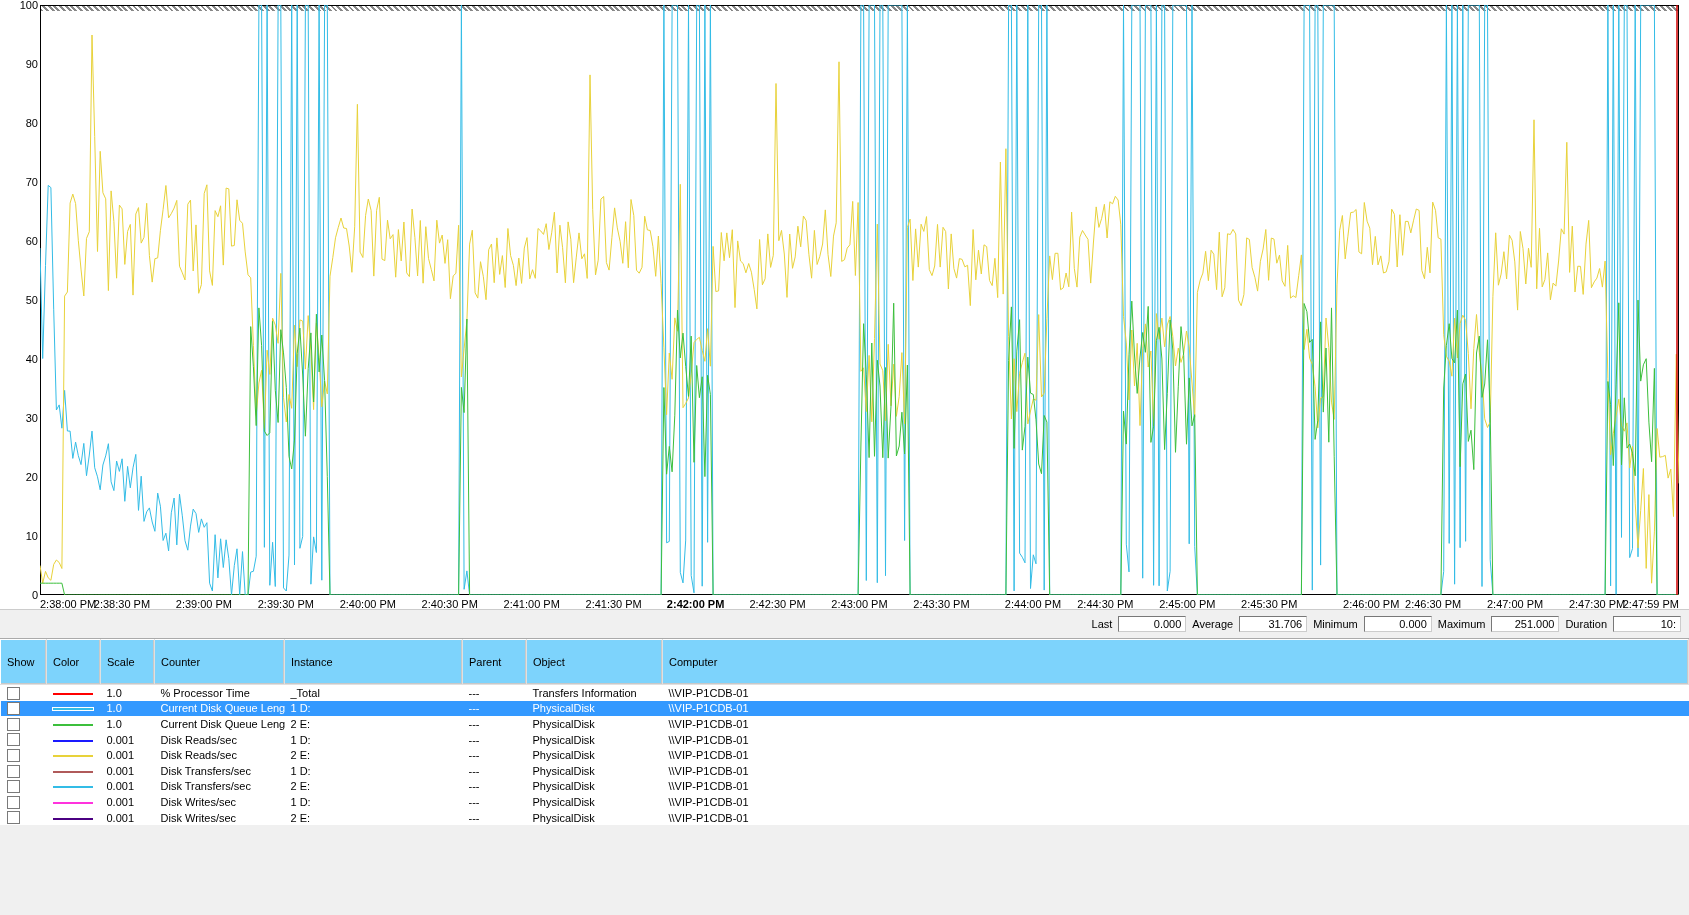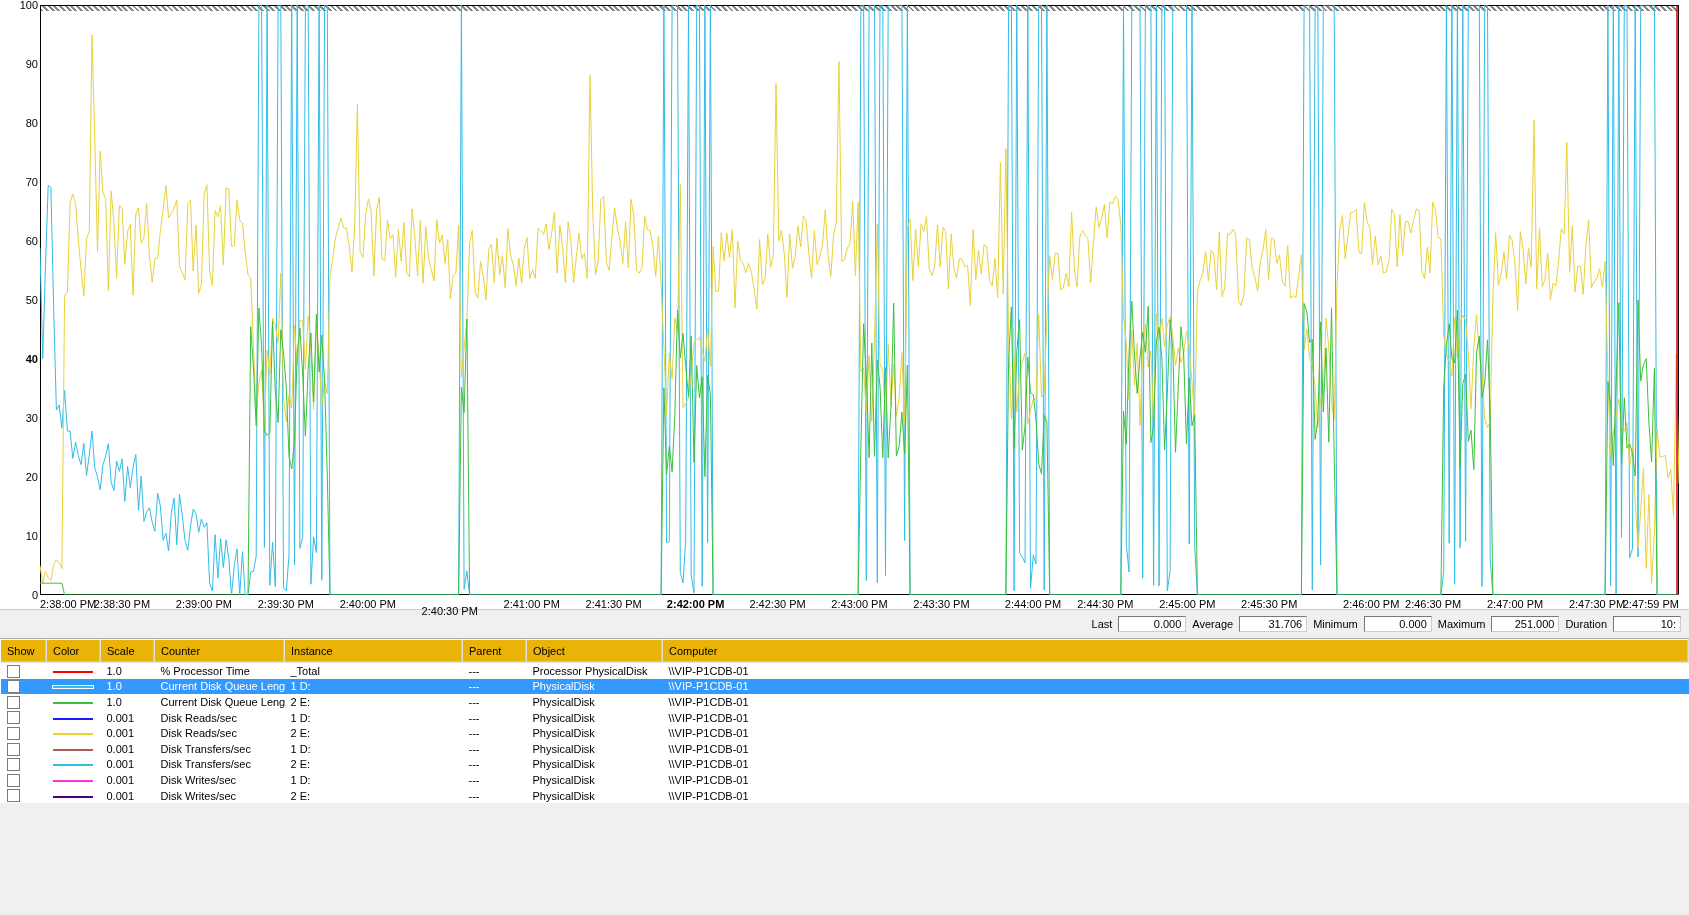--- a/index.html
+++ b/index.html
@@ -84,25 +84,25 @@
     background: #fff;
   }
   .legend table {
     width: 100%;
     border-collapse: collapse;
     table-layout: fixed;
   }
   .legend th {
     text-align: left;
     font-weight: normal;
-    background: #eab308;
+    background: #7dd3fc;
     border: 1px solid #e0e0e0;
     border-top: 1px solid #fff;
     border-left: 1px solid #fff;
-    padding: 5px 6px;
+    padding: 16px 6px;
     font-size: 11px;
     box-shadow: inset -1px -1px 0 #c8c8c8;
   }
   .legend td {
     padding: 1px 6px;
     font-size: 11px;
     border: none;
     white-space: nowrap;
     overflow: hidden;
   }
@@ -134,33 +134,33 @@
   <svg class="plot" viewBox="0 0 1639 590" preserveAspectRatio="none">
       <path d="M0.0 243.0 L2.7 353.5 L5.5 260.6 L8.2 180.4 L10.9 182.6 L13.7 304.2 L16.4 405.0 L19.2 399.9 L21.9 423.2 L24.6 385.4 L27.4 426.0 L30.1 426.1 L32.8 453.4 L35.6 437.1 L38.3 450.6 L41.0 459.6 L43.8 438.4 L46.5 470.7 L49.3 450.0 L52.0 426.1 L54.7 462.7 L57.5 471.8 L60.2 484.8 L62.9 460.0 L65.7 450.9 L68.4 438.7 L71.1 476.8 L73.9 485.6 L76.6 456.0 L79.4 466.4 L82.1 453.8 L84.8 496.3 L87.6 461.4 L90.3 482.8 L93.0 462.8 L95.8 449.4 L98.5 505.4 L101.2 471.2 L104.0 516.4 L106.7 506.8 L109.4 502.9 L112.2 517.0 L114.9 526.3 L117.7 488.1 L120.4 501.2 L123.1 535.5 L125.9 528.2 L128.6 545.9 L131.3 507.8 L134.1 493.0 L136.8 539.9 L139.5 489.2 L142.3 510.8 L145.0 535.7 L147.8 545.2 L150.5 521.1 L153.2 504.1 L156.0 508.6 L158.7 527.4 L161.4 513.9 L164.2 522.3 L166.9 517.7 L169.6 578.2 L172.4 586.0 L175.1 529.7 L177.9 572.9 L180.6 533.8 L183.3 562.5 L186.1 534.8 L188.8 553.7 L191.5 590.0 L194.3 560.6 L197.0 543.8 L199.7 590.0 L202.5 546.6 L205.2 590.0 L208.0 590.0 L210.7 567.1 L213.4 566.3 L216.2 551.2 L218.9 0.0 L221.6 0.0 L224.4 542.3 L227.1 0.0 L229.8 580.3 L232.6 537.3 L235.3 581.5 L238.1 0.0 L240.8 0.0 L243.5 582.9 L246.3 586.0 L249.0 550.1 L251.7 0.0 L254.5 560.0 L257.2 0.0 L259.9 543.3 L262.7 531.5 L265.4 0.0 L268.2 0.0 L270.9 579.2 L273.6 531.9 L276.4 547.5 L279.1 0.0 L281.8 575.2 L284.6 0.0 L287.3 0.0 L290.0 590.0 L292.8 590.0 L295.5 590.0 L298.2 590.0 L301.0 590.0 L303.7 590.0 L306.5 590.0 L309.2 590.0 L311.9 590.0 L314.7 590.0 L317.4 590.0 L320.1 590.0 L322.9 590.0 L325.6 590.0 L328.3 590.0 L331.1 590.0 L333.8 590.0 L336.6 590.0 L339.3 590.0 L342.0 590.0 L344.8 590.0 L347.5 590.0 L350.2 590.0 L353.0 590.0 L355.7 590.0 L358.4 590.0 L361.2 590.0 L363.9 590.0 L366.7 590.0 L369.4 590.0 L372.1 590.0 L374.9 590.0 L377.6 590.0 L380.3 590.0 L383.1 590.0 L385.8 590.0 L388.5 590.0 L391.3 590.0 L394.0 590.0 L396.8 590.0 L399.5 590.0 L402.2 590.0 L405.0 590.0 L407.7 590.0 L410.4 590.0 L413.2 590.0 L415.9 590.0 L418.6 590.0 L421.4 0.0 L424.1 584.3 L426.9 565.9 L429.6 590.0 L432.3 590.0 L435.1 590.0 L437.8 590.0 L440.5 590.0 L443.3 590.0 L446.0 590.0 L448.7 590.0 L451.5 590.0 L454.2 590.0 L456.9 590.0 L459.7 590.0 L462.4 590.0 L465.2 590.0 L467.9 590.0 L470.6 590.0 L473.4 590.0 L476.1 590.0 L478.8 590.0 L481.6 590.0 L484.3 590.0 L487.0 590.0 L489.8 590.0 L492.5 590.0 L495.3 590.0 L498.0 590.0 L500.7 590.0 L503.5 590.0 L506.2 590.0 L508.9 590.0 L511.7 590.0 L514.4 590.0 L517.1 590.0 L519.9 590.0 L522.6 590.0 L525.4 590.0 L528.1 590.0 L530.8 590.0 L533.6 590.0 L536.3 590.0 L539.0 590.0 L541.8 590.0 L544.5 590.0 L547.2 590.0 L550.0 590.0 L552.7 590.0 L555.5 590.0 L558.2 590.0 L560.9 590.0 L563.7 590.0 L566.4 590.0 L569.1 590.0 L571.9 590.0 L574.6 590.0 L577.3 590.0 L580.1 590.0 L582.8 590.0 L585.6 590.0 L588.3 590.0 L591.0 590.0 L593.8 590.0 L596.5 590.0 L599.2 590.0 L602.0 590.0 L604.7 590.0 L607.4 590.0 L610.2 590.0 L612.9 590.0 L615.7 590.0 L618.4 590.0 L621.1 590.0 L623.9 0.0 L626.6 537.8 L629.3 536.4 L632.1 0.0 L634.8 0.0 L637.5 0.0 L640.3 567.4 L643.0 577.9 L645.7 535.1 L648.5 0.0 L651.2 570.5 L654.0 587.8 L656.7 0.0 L659.4 0.0 L662.2 581.2 L664.9 0.0 L667.6 537.3 L670.4 0.0 L673.1 590.0 L675.8 590.0 L678.6 590.0 L681.3 590.0 L684.1 590.0 L686.8 590.0 L689.5 590.0 L692.3 590.0 L695.0 590.0 L697.7 590.0 L700.5 590.0 L703.2 590.0 L705.9 590.0 L708.7 590.0 L711.4 590.0 L714.2 590.0 L716.9 590.0 L719.6 590.0 L722.4 590.0 L725.1 590.0 L727.8 590.0 L730.6 590.0 L733.3 590.0 L736.0 590.0 L738.8 590.0 L741.5 590.0 L744.3 590.0 L747.0 590.0 L749.7 590.0 L752.5 590.0 L755.2 590.0 L757.9 590.0 L760.7 590.0 L763.4 590.0 L766.1 590.0 L768.9 590.0 L771.6 590.0 L774.4 590.0 L777.1 590.0 L779.8 590.0 L782.6 590.0 L785.3 590.0 L788.0 590.0 L790.8 590.0 L793.5 590.0 L796.2 590.0 L799.0 590.0 L801.7 590.0 L804.5 590.0 L807.2 590.0 L809.9 590.0 L812.7 590.0 L815.4 590.0 L818.1 590.0 L820.9 0.0 L823.6 0.0 L826.3 575.5 L829.1 0.0 L831.8 0.0 L834.5 0.0 L837.3 577.7 L840.0 0.0 L842.8 0.0 L845.5 570.7 L848.2 0.0 L851.0 0.0 L853.7 0.0 L856.4 0.0 L859.2 0.0 L861.9 0.0 L864.6 535.5 L867.4 0.0 L870.1 590.0 L872.9 590.0 L875.6 590.0 L878.3 590.0 L881.1 590.0 L883.8 590.0 L886.5 590.0 L889.3 590.0 L892.0 590.0 L894.7 590.0 L897.5 590.0 L900.2 590.0 L903.0 590.0 L905.7 590.0 L908.4 590.0 L911.2 590.0 L913.9 590.0 L916.6 590.0 L919.4 590.0 L922.1 590.0 L924.8 590.0 L927.6 590.0 L930.3 590.0 L933.1 590.0 L935.8 590.0 L938.5 590.0 L941.3 590.0 L944.0 590.0 L946.7 590.0 L949.5 590.0 L952.2 590.0 L954.9 590.0 L957.7 590.0 L960.4 590.0 L963.2 590.0 L965.9 590.0 L968.6 0.0 L971.4 0.0 L974.1 585.9 L976.8 0.0 L979.6 548.1 L982.3 552.2 L985.0 557.8 L987.8 0.0 L990.5 583.5 L993.3 549.8 L996.0 558.8 L998.7 0.0 L1001.5 0.0 L1004.2 585.1 L1006.9 0.0 L1009.7 590.0 L1012.4 590.0 L1015.1 590.0 L1017.9 590.0 L1020.6 590.0 L1023.3 590.0 L1026.1 590.0 L1028.8 590.0 L1031.6 590.0 L1034.3 590.0 L1037.0 590.0 L1039.8 590.0 L1042.5 590.0 L1045.2 590.0 L1048.0 590.0 L1050.7 590.0 L1053.4 590.0 L1056.2 590.0 L1058.9 590.0 L1061.7 590.0 L1064.4 590.0 L1067.1 590.0 L1069.9 590.0 L1072.6 590.0 L1075.3 590.0 L1078.1 590.0 L1080.8 590.0 L1083.5 0.0 L1086.3 539.2 L1089.0 566.9 L1091.8 0.0 L1094.5 0.0 L1097.2 0.0 L1100.0 0.0 L1102.7 573.2 L1105.4 0.0 L1108.2 0.0 L1110.9 0.0 L1113.6 580.3 L1116.4 0.0 L1119.1 580.8 L1121.9 0.0 L1124.6 0.0 L1127.3 586.0 L1130.1 566.3 L1132.8 0.0 L1135.5 0.0 L1138.3 0.0 L1141.0 0.0 L1143.7 0.0 L1146.5 0.0 L1149.2 538.8 L1152.0 0.0 L1154.7 541.4 L1157.4 590.0 L1160.2 590.0 L1162.9 590.0 L1165.6 590.0 L1168.4 590.0 L1171.1 590.0 L1173.8 590.0 L1176.6 590.0 L1179.3 590.0 L1182.1 590.0 L1184.8 590.0 L1187.5 590.0 L1190.3 590.0 L1193.0 590.0 L1195.7 590.0 L1198.5 590.0 L1201.2 590.0 L1203.9 590.0 L1206.7 590.0 L1209.4 590.0 L1212.1 590.0 L1214.9 590.0 L1217.6 590.0 L1220.4 590.0 L1223.1 590.0 L1225.8 590.0 L1228.6 590.0 L1231.3 590.0 L1234.0 590.0 L1236.8 590.0 L1239.5 590.0 L1242.2 590.0 L1245.0 590.0 L1247.7 590.0 L1250.5 590.0 L1253.2 590.0 L1255.9 590.0 L1258.7 590.0 L1261.4 590.0 L1264.1 0.0 L1266.9 0.0 L1269.6 0.0 L1272.3 585.1 L1275.1 0.0 L1277.8 0.0 L1280.6 560.1 L1283.3 0.0 L1286.0 0.0 L1288.8 0.0 L1291.5 0.0 L1294.2 0.0 L1297.0 590.0 L1299.7 590.0 L1302.4 590.0 L1305.2 590.0 L1307.9 590.0 L1310.7 590.0 L1313.4 590.0 L1316.1 590.0 L1318.9 590.0 L1321.6 590.0 L1324.3 590.0 L1327.1 590.0 L1329.8 590.0 L1332.5 590.0 L1335.3 590.0 L1338.0 590.0 L1340.8 590.0 L1343.5 590.0 L1346.2 590.0 L1349.0 590.0 L1351.7 590.0 L1354.4 590.0 L1357.2 590.0 L1359.9 590.0 L1362.6 590.0 L1365.4 590.0 L1368.1 590.0 L1370.8 590.0 L1373.6 590.0 L1376.3 590.0 L1379.1 590.0 L1381.8 590.0 L1384.5 590.0 L1387.3 590.0 L1390.0 590.0 L1392.7 590.0 L1395.5 590.0 L1398.2 590.0 L1400.9 590.0 L1403.7 566.5 L1406.4 0.0 L1409.2 538.4 L1411.9 0.0 L1414.6 579.2 L1417.4 0.0 L1420.1 542.7 L1422.8 0.0 L1425.6 536.3 L1428.3 0.0 L1431.0 0.0 L1433.8 0.0 L1436.5 0.0 L1439.3 0.0 L1442.0 581.5 L1444.7 0.0 L1447.5 0.0 L1450.2 554.7 L1452.9 590.0 L1455.7 590.0 L1458.4 590.0 L1461.1 590.0 L1463.9 590.0 L1466.6 590.0 L1469.4 590.0 L1472.1 590.0 L1474.8 590.0 L1477.6 590.0 L1480.3 590.0 L1483.0 590.0 L1485.8 590.0 L1488.5 590.0 L1491.2 590.0 L1494.0 590.0 L1496.7 590.0 L1499.5 590.0 L1502.2 590.0 L1504.9 590.0 L1507.7 590.0 L1510.4 590.0 L1513.1 590.0 L1515.9 590.0 L1518.6 590.0 L1521.3 590.0 L1524.1 590.0 L1526.8 590.0 L1529.6 590.0 L1532.3 590.0 L1535.0 590.0 L1537.8 590.0 L1540.5 590.0 L1543.2 590.0 L1546.0 590.0 L1548.7 590.0 L1551.4 590.0 L1554.2 590.0 L1556.9 590.0 L1559.6 590.0 L1562.4 590.0 L1565.1 590.0 L1567.9 0.0 L1570.6 580.9 L1573.3 0.0 L1576.1 589.3 L1578.8 0.0 L1581.5 532.4 L1584.3 0.0 L1587.0 0.0 L1589.7 552.6 L1592.5 543.6 L1595.2 0.0 L1598.0 551.8 L1600.7 0.0 L1603.4 0.0 L1606.2 0.0 L1608.9 0.0 L1611.6 0.0 L1614.4 0.0 L1617.1 590.0 L1619.8 590.0 L1622.6 590.0 L1625.3 590.0 L1628.1 590.0 L1630.8 590.0 L1633.5 590.0 L1636.3 590.0 L1639.0 590.0" fill="none" stroke="#33bce6" stroke-width="1"></path>
       <path d="M0.0 560.5 L2.7 578.2 L5.5 566.4 L8.2 572.8 L10.9 575.3 L13.7 559.4 L16.4 555.0 L19.2 557.5 L21.9 563.5 L24.6 291.1 L27.4 287.0 L30.1 198.1 L32.8 189.1 L35.6 198.6 L38.3 235.3 L41.0 264.1 L43.8 291.0 L46.5 233.4 L49.3 226.7 L52.0 30.0 L54.7 131.5 L57.5 246.5 L60.2 146.3 L62.9 187.7 L65.7 193.8 L68.4 285.6 L71.1 185.9 L73.9 216.6 L76.6 273.2 L79.4 200.1 L82.1 203.9 L84.8 259.4 L87.6 226.4 L90.3 219.4 L93.0 290.1 L95.8 209.0 L98.5 202.6 L101.2 238.1 L104.0 232.3 L106.7 198.3 L109.4 250.5 L112.2 277.1 L114.9 253.7 L117.7 252.9 L120.4 225.7 L123.1 204.5 L125.9 180.5 L128.6 212.9 L131.3 208.6 L134.1 203.1 L136.8 195.4 L139.5 261.2 L142.3 267.8 L145.0 274.9 L147.8 199.2 L150.5 195.1 L153.2 266.0 L156.0 219.9 L158.7 288.3 L161.4 279.6 L164.2 188.5 L166.9 179.8 L169.6 265.9 L172.4 280.4 L175.1 205.6 L177.9 211.7 L180.6 200.8 L183.3 260.1 L186.1 183.1 L188.8 183.9 L191.5 241.1 L194.3 240.5 L197.0 194.8 L199.7 215.3 L202.5 218.3 L205.2 246.9 L208.0 269.8 L210.7 272.8 L213.4 340.4 L216.2 410.5 L218.9 378.0 L221.6 365.3 L224.4 423.4 L227.1 345.2 L229.8 369.4 L232.6 313.2 L235.3 320.1 L238.1 338.3 L240.8 268.4 L243.5 392.4 L246.3 417.0 L249.0 389.5 L251.7 403.3 L254.5 320.3 L257.2 361.6 L259.9 314.9 L262.7 316.1 L265.4 364.1 L268.2 310.6 L270.9 345.5 L273.6 404.6 L276.4 318.2 L279.1 352.4 L281.8 401.8 L284.6 376.0 L287.3 388.9 L290.0 271.2 L292.8 252.6 L295.5 232.8 L298.2 222.7 L301.0 213.0 L303.7 223.0 L306.5 223.5 L309.2 241.0 L311.9 267.3 L314.7 221.8 L317.4 99.3 L320.1 247.1 L322.9 252.5 L325.6 210.4 L328.3 194.0 L331.1 205.4 L333.8 271.1 L336.6 205.4 L339.3 192.3 L342.0 254.1 L344.8 255.6 L347.5 215.1 L350.2 233.8 L353.0 229.6 L355.7 272.2 L358.4 224.6 L361.2 255.9 L363.9 217.0 L366.7 267.9 L369.4 271.6 L372.1 204.0 L374.9 232.7 L377.6 270.9 L380.3 215.5 L383.1 278.2 L385.8 221.7 L388.5 253.4 L391.3 264.5 L394.0 275.9 L396.8 215.2 L399.5 238.1 L402.2 230.0 L405.0 258.4 L407.7 234.7 L410.4 293.7 L413.2 270.9 L415.9 268.3 L418.6 220.3 L421.4 371.9 L424.1 343.8 L426.9 315.7 L429.6 239.1 L432.3 225.2 L435.1 287.8 L437.8 293.1 L440.5 256.7 L443.3 271.3 L446.0 294.7 L448.7 244.7 L451.5 239.0 L454.2 277.7 L456.9 232.9 L459.7 269.4 L462.4 250.6 L465.2 282.5 L467.9 223.5 L470.6 250.6 L473.4 260.4 L476.1 280.6 L478.8 253.1 L481.6 278.4 L484.3 243.1 L487.0 232.6 L489.8 273.8 L492.5 264.7 L495.3 273.3 L498.0 223.5 L500.7 225.9 L503.5 229.4 L506.2 218.7 L508.9 244.5 L511.7 227.8 L514.4 207.2 L517.1 268.0 L519.9 220.2 L522.6 242.7 L525.4 277.8 L528.1 216.9 L530.8 234.3 L533.6 277.7 L536.3 252.1 L539.0 227.9 L541.8 253.8 L544.5 248.8 L547.2 273.4 L550.0 69.9 L552.7 204.6 L555.5 270.0 L558.2 255.2 L560.9 194.1 L563.7 191.5 L566.4 257.6 L569.1 265.1 L571.9 232.5 L574.6 202.9 L577.3 222.9 L580.1 236.3 L582.8 258.3 L585.6 216.7 L588.3 262.8 L591.0 194.5 L593.8 210.6 L596.5 265.2 L599.2 268.2 L602.0 262.3 L604.7 211.2 L607.4 224.9 L610.2 225.5 L612.9 241.4 L615.7 271.3 L618.4 231.0 L621.1 278.5 L623.9 342.8 L626.6 409.7 L629.3 348.0 L632.1 374.3 L634.8 312.9 L637.5 326.2 L640.3 179.3 L643.0 402.7 L645.7 398.4 L648.5 393.0 L651.2 368.8 L654.0 337.6 L656.7 334.4 L659.4 332.3 L662.2 345.4 L664.9 356.3 L667.6 323.7 L670.4 361.2 L673.1 241.4 L675.8 286.5 L678.6 285.9 L681.3 227.5 L684.1 255.8 L686.8 227.9 L689.5 252.7 L692.3 224.7 L695.0 302.6 L697.7 235.9 L700.5 256.0 L703.2 258.6 L705.9 267.8 L708.7 258.5 L711.4 267.2 L714.2 284.5 L716.9 303.9 L719.6 234.5 L722.4 279.8 L725.1 273.8 L727.8 228.9 L730.6 262.4 L733.3 250.3 L736.0 78.5 L738.8 235.7 L741.5 225.4 L744.3 249.0 L747.0 292.4 L749.7 229.0 L752.5 263.3 L755.2 251.9 L757.9 221.2 L760.7 241.8 L763.4 211.0 L766.1 215.5 L768.9 249.3 L771.6 273.2 L774.4 225.4 L777.1 259.5 L779.8 251.4 L782.6 239.0 L785.3 204.9 L788.0 249.4 L790.8 271.5 L793.5 231.1 L796.2 217.8 L799.0 56.8 L801.7 256.4 L804.5 254.7 L807.2 243.1 L809.9 239.8 L812.7 196.4 L815.4 270.5 L818.1 197.5 L820.9 366.3 L823.6 362.8 L826.3 406.6 L829.1 350.4 L831.8 416.8 L834.5 333.7 L837.3 219.1 L840.0 359.0 L842.8 365.7 L845.5 415.8 L848.2 339.3 L851.0 400.8 L853.7 359.2 L856.4 411.3 L859.2 391.4 L861.9 347.6 L864.6 418.8 L867.4 222.4 L870.1 214.1 L872.9 275.5 L875.6 223.9 L878.3 262.1 L881.1 219.2 L883.8 226.4 L886.5 211.6 L889.3 264.6 L892.0 270.6 L894.7 261.0 L897.5 219.4 L900.2 262.1 L903.0 222.3 L905.7 226.6 L908.4 284.0 L911.2 228.9 L913.9 263.6 L916.6 273.1 L919.4 253.6 L922.1 254.4 L924.8 261.8 L927.6 260.3 L930.3 300.6 L933.1 224.5 L935.8 274.8 L938.5 245.1 L941.3 269.0 L944.0 239.8 L946.7 241.7 L949.5 275.4 L952.2 280.6 L954.9 253.3 L957.7 292.6 L960.4 157.0 L963.2 289.1 L965.9 143.7 L968.6 331.7 L971.4 414.0 L974.1 353.7 L976.8 406.6 L979.6 368.4 L982.3 357.6 L985.0 348.2 L987.8 418.9 L990.5 406.0 L993.3 394.0 L996.0 395.2 L998.7 309.6 L1001.5 392.0 L1004.2 387.9 L1006.9 313.3 L1009.7 250.9 L1012.4 274.6 L1015.1 248.3 L1017.9 248.3 L1020.6 284.7 L1023.3 282.8 L1026.1 268.0 L1028.8 281.8 L1031.6 207.1 L1034.3 263.4 L1037.0 282.1 L1039.8 232.1 L1042.5 225.5 L1045.2 230.0 L1048.0 234.4 L1050.7 278.1 L1053.4 238.0 L1056.2 201.9 L1058.9 222.4 L1061.7 213.3 L1064.4 199.3 L1067.1 233.0 L1069.9 196.8 L1072.6 198.8 L1075.3 191.3 L1078.1 195.0 L1080.8 219.7 L1083.5 311.4 L1086.3 337.9 L1089.0 394.9 L1091.8 325.0 L1094.5 380.9 L1097.2 338.3 L1100.0 420.6 L1102.7 343.7 L1105.4 318.9 L1108.2 362.0 L1110.9 346.0 L1113.6 421.0 L1116.4 308.6 L1119.1 334.2 L1121.9 313.1 L1124.6 341.8 L1127.3 319.9 L1130.1 311.5 L1132.8 331.4 L1135.5 361.0 L1138.3 343.1 L1141.0 357.4 L1143.7 348.5 L1146.5 326.0 L1149.2 341.8 L1152.0 378.0 L1154.7 412.3 L1157.4 287.4 L1160.2 275.1 L1162.9 268.1 L1165.6 246.3 L1168.4 275.7 L1171.1 245.2 L1173.8 249.2 L1176.6 284.6 L1179.3 227.2 L1182.1 291.8 L1184.8 282.8 L1187.5 228.8 L1190.3 229.5 L1193.0 224.4 L1195.7 228.9 L1198.5 295.1 L1201.2 300.7 L1203.9 289.5 L1206.7 232.9 L1209.4 234.5 L1212.1 262.5 L1214.9 272.3 L1217.6 286.1 L1220.4 256.3 L1223.1 244.0 L1225.8 224.5 L1228.6 275.3 L1231.3 233.1 L1234.0 234.1 L1236.8 258.2 L1239.5 250.1 L1242.2 275.9 L1245.0 281.3 L1247.7 240.4 L1250.5 293.1 L1253.2 290.8 L1255.9 292.5 L1258.7 270.7 L1261.4 249.9 L1264.1 344.6 L1266.9 324.3 L1269.6 353.2 L1272.3 359.5 L1275.1 381.8 L1277.8 422.9 L1280.6 393.1 L1283.3 391.6 L1286.0 313.0 L1288.8 342.6 L1291.5 397.1 L1294.2 414.4 L1297.0 279.9 L1299.7 225.3 L1302.4 210.5 L1305.2 253.9 L1307.9 231.2 L1310.7 207.6 L1313.4 207.1 L1316.1 204.5 L1318.9 246.9 L1321.6 248.8 L1324.3 197.5 L1327.1 216.2 L1329.8 223.2 L1332.5 259.7 L1335.3 231.4 L1338.0 259.9 L1340.8 250.9 L1343.5 268.0 L1346.2 266.9 L1349.0 256.3 L1351.7 204.2 L1354.4 209.3 L1357.2 262.0 L1359.9 209.7 L1362.6 250.3 L1365.4 216.4 L1368.1 216.4 L1370.8 227.9 L1373.6 215.2 L1376.3 204.0 L1379.1 205.4 L1381.8 265.4 L1384.5 273.7 L1387.3 242.3 L1390.0 267.9 L1392.7 197.1 L1395.5 205.3 L1398.2 232.8 L1400.9 234.1 L1403.7 329.7 L1406.4 351.3 L1409.2 356.2 L1411.9 371.2 L1414.6 313.2 L1417.4 353.0 L1420.1 318.4 L1422.8 310.2 L1425.6 315.3 L1428.3 348.4 L1431.0 403.8 L1433.8 343.3 L1436.5 309.5 L1439.3 347.7 L1442.0 369.8 L1444.7 413.8 L1447.5 422.5 L1450.2 416.9 L1452.9 291.6 L1455.7 227.8 L1458.4 280.2 L1461.1 269.1 L1463.9 246.7 L1466.6 274.0 L1469.4 230.1 L1472.1 235.3 L1474.8 256.9 L1477.6 305.1 L1480.3 226.5 L1483.0 243.6 L1485.8 279.0 L1488.5 243.2 L1491.2 262.3 L1494.0 114.8 L1496.7 283.8 L1499.5 223.3 L1502.2 281.9 L1504.9 274.6 L1507.7 247.9 L1510.4 294.8 L1513.1 278.1 L1515.9 281.1 L1518.6 256.0 L1521.3 223.8 L1524.1 229.1 L1526.8 137.3 L1529.6 267.4 L1532.3 221.1 L1535.0 287.0 L1537.8 261.2 L1540.5 261.4 L1543.2 289.4 L1546.0 239.1 L1548.7 215.4 L1551.4 282.7 L1554.2 276.9 L1556.9 273.1 L1559.6 263.5 L1562.4 282.1 L1565.1 256.1 L1567.9 373.3 L1570.6 449.8 L1573.3 428.6 L1576.1 411.0 L1578.8 394.2 L1581.5 420.7 L1584.3 426.2 L1587.0 417.9 L1589.7 462.9 L1592.5 441.5 L1595.2 498.2 L1598.0 543.0 L1600.7 505.3 L1603.4 463.5 L1606.2 563.4 L1608.9 489.6 L1611.6 578.2 L1614.4 526.9 L1617.1 423.5 L1619.8 452.2 L1622.6 451.6 L1625.3 450.4 L1628.1 473.1 L1630.8 464.1 L1633.5 511.5 L1636.3 349.2 L1639.0 478.4" fill="none" stroke="#e8d23a" stroke-width="1"></path>
       <path d="M0.0 578.2 L2.7 578.2 L5.5 578.2 L8.2 578.2 L10.9 578.2 L13.7 578.2 L16.4 578.2 L19.2 578.2 L21.9 578.2 L24.6 590.0 L27.4 590.0 L30.1 590.0 L32.8 590.0 L35.6 590.0 L38.3 590.0 L41.0 590.0 L43.8 590.0 L46.5 590.0 L49.3 590.0 L52.0 590.0 L54.7 590.0 L57.5 590.0 L60.2 590.0 L62.9 590.0 L65.7 590.0 L68.4 590.0 L71.1 590.0 L73.9 590.0 L76.6 590.0 L79.4 590.0 L82.1 590.0 L84.8 590.0 L87.6 590.0 L90.3 590.0 L93.0 590.0 L95.8 590.0 L98.5 590.0 L101.2 590.0 L104.0 590.0 L106.7 590.0 L109.4 590.0 L112.2 590.0 L114.9 590.0 L117.7 590.0 L120.4 590.0 L123.1 590.0 L125.9 590.0 L128.6 590.0 L131.3 590.0 L134.1 590.0 L136.8 590.0 L139.5 590.0 L142.3 590.0 L145.0 590.0 L147.8 590.0 L150.5 590.0 L153.2 590.0 L156.0 590.0 L158.7 590.0 L161.4 590.0 L164.2 590.0 L166.9 590.0 L169.6 590.0 L172.4 590.0 L175.1 590.0 L177.9 590.0 L180.6 590.0 L183.3 590.0 L186.1 590.0 L188.8 590.0 L191.5 590.0 L194.3 590.0 L197.0 590.0 L199.7 590.0 L202.5 590.0 L205.2 590.0 L208.0 590.0 L210.7 321.6 L213.4 361.8 L216.2 420.6 L218.9 302.9 L221.6 340.6 L224.4 426.2 L227.1 430.5 L229.8 427.8 L232.6 316.4 L235.3 385.4 L238.1 417.5 L240.8 324.7 L243.5 347.9 L246.3 382.4 L249.0 451.5 L251.7 464.0 L254.5 435.1 L257.2 348.5 L259.9 323.1 L262.7 370.0 L265.4 431.2 L268.2 363.7 L270.9 327.9 L273.6 397.0 L276.4 309.2 L279.1 366.9 L281.8 330.0 L284.6 375.7 L287.3 471.6 L290.0 590.0 L292.8 590.0 L295.5 590.0 L298.2 590.0 L301.0 590.0 L303.7 590.0 L306.5 590.0 L309.2 590.0 L311.9 590.0 L314.7 590.0 L317.4 590.0 L320.1 590.0 L322.9 590.0 L325.6 590.0 L328.3 590.0 L331.1 590.0 L333.8 590.0 L336.6 590.0 L339.3 590.0 L342.0 590.0 L344.8 590.0 L347.5 590.0 L350.2 590.0 L353.0 590.0 L355.7 590.0 L358.4 590.0 L361.2 590.0 L363.9 590.0 L366.7 590.0 L369.4 590.0 L372.1 590.0 L374.9 590.0 L377.6 590.0 L380.3 590.0 L383.1 590.0 L385.8 590.0 L388.5 590.0 L391.3 590.0 L394.0 590.0 L396.8 590.0 L399.5 590.0 L402.2 590.0 L405.0 590.0 L407.7 590.0 L410.4 590.0 L413.2 590.0 L415.9 590.0 L418.6 590.0 L421.4 382.4 L424.1 407.6 L426.9 314.0 L429.6 590.0 L432.3 590.0 L435.1 590.0 L437.8 590.0 L440.5 590.0 L443.3 590.0 L446.0 590.0 L448.7 590.0 L451.5 590.0 L454.2 590.0 L456.9 590.0 L459.7 590.0 L462.4 590.0 L465.2 590.0 L467.9 590.0 L470.6 590.0 L473.4 590.0 L476.1 590.0 L478.8 590.0 L481.6 590.0 L484.3 590.0 L487.0 590.0 L489.8 590.0 L492.5 590.0 L495.3 590.0 L498.0 590.0 L500.7 590.0 L503.5 590.0 L506.2 590.0 L508.9 590.0 L511.7 590.0 L514.4 590.0 L517.1 590.0 L519.9 590.0 L522.6 590.0 L525.4 590.0 L528.1 590.0 L530.8 590.0 L533.6 590.0 L536.3 590.0 L539.0 590.0 L541.8 590.0 L544.5 590.0 L547.2 590.0 L550.0 590.0 L552.7 590.0 L555.5 590.0 L558.2 590.0 L560.9 590.0 L563.7 590.0 L566.4 590.0 L569.1 590.0 L571.9 590.0 L574.6 590.0 L577.3 590.0 L580.1 590.0 L582.8 590.0 L585.6 590.0 L588.3 590.0 L591.0 590.0 L593.8 590.0 L596.5 590.0 L599.2 590.0 L602.0 590.0 L604.7 590.0 L607.4 590.0 L610.2 590.0 L612.9 590.0 L615.7 590.0 L618.4 590.0 L621.1 590.0 L623.9 382.5 L626.6 469.2 L629.3 441.4 L632.1 466.8 L634.8 410.2 L637.5 305.0 L640.3 352.9 L643.0 328.1 L645.7 361.4 L648.5 391.4 L651.2 331.1 L654.0 457.3 L656.7 360.5 L659.4 392.7 L662.2 371.8 L664.9 471.6 L667.6 370.3 L670.4 389.4 L673.1 590.0 L675.8 590.0 L678.6 590.0 L681.3 590.0 L684.1 590.0 L686.8 590.0 L689.5 590.0 L692.3 590.0 L695.0 590.0 L697.7 590.0 L700.5 590.0 L703.2 590.0 L705.9 590.0 L708.7 590.0 L711.4 590.0 L714.2 590.0 L716.9 590.0 L719.6 590.0 L722.4 590.0 L725.1 590.0 L727.8 590.0 L730.6 590.0 L733.3 590.0 L736.0 590.0 L738.8 590.0 L741.5 590.0 L744.3 590.0 L747.0 590.0 L749.7 590.0 L752.5 590.0 L755.2 590.0 L757.9 590.0 L760.7 590.0 L763.4 590.0 L766.1 590.0 L768.9 590.0 L771.6 590.0 L774.4 590.0 L777.1 590.0 L779.8 590.0 L782.6 590.0 L785.3 590.0 L788.0 590.0 L790.8 590.0 L793.5 590.0 L796.2 590.0 L799.0 590.0 L801.7 590.0 L804.5 590.0 L807.2 590.0 L809.9 590.0 L812.7 590.0 L815.4 590.0 L818.1 590.0 L820.9 441.0 L823.6 318.7 L826.3 369.9 L829.1 452.6 L831.8 338.0 L834.5 451.3 L837.3 355.2 L840.0 381.0 L842.8 452.7 L845.5 362.6 L848.2 453.1 L851.0 401.0 L853.7 298.2 L856.4 451.0 L859.2 441.0 L861.9 407.2 L864.6 449.0 L867.4 360.0 L870.1 590.0 L872.9 590.0 L875.6 590.0 L878.3 590.0 L881.1 590.0 L883.8 590.0 L886.5 590.0 L889.3 590.0 L892.0 590.0 L894.7 590.0 L897.5 590.0 L900.2 590.0 L903.0 590.0 L905.7 590.0 L908.4 590.0 L911.2 590.0 L913.9 590.0 L916.6 590.0 L919.4 590.0 L922.1 590.0 L924.8 590.0 L927.6 590.0 L930.3 590.0 L933.1 590.0 L935.8 590.0 L938.5 590.0 L941.3 590.0 L944.0 590.0 L946.7 590.0 L949.5 590.0 L952.2 590.0 L954.9 590.0 L957.7 590.0 L960.4 590.0 L963.2 590.0 L965.9 590.0 L968.6 355.4 L971.4 301.9 L974.1 443.4 L976.8 346.1 L979.6 314.7 L982.3 445.1 L985.0 421.4 L987.8 352.1 L990.5 388.1 L993.3 389.5 L996.0 414.8 L998.7 459.0 L1001.5 468.7 L1004.2 410.5 L1006.9 417.1 L1009.7 590.0 L1012.4 590.0 L1015.1 590.0 L1017.9 590.0 L1020.6 590.0 L1023.3 590.0 L1026.1 590.0 L1028.8 590.0 L1031.6 590.0 L1034.3 590.0 L1037.0 590.0 L1039.8 590.0 L1042.5 590.0 L1045.2 590.0 L1048.0 590.0 L1050.7 590.0 L1053.4 590.0 L1056.2 590.0 L1058.9 590.0 L1061.7 590.0 L1064.4 590.0 L1067.1 590.0 L1069.9 590.0 L1072.6 590.0 L1075.3 590.0 L1078.1 590.0 L1080.8 590.0 L1083.5 406.0 L1086.3 439.1 L1089.0 349.2 L1091.8 296.1 L1094.5 350.0 L1097.2 388.4 L1100.0 352.0 L1102.7 327.5 L1105.4 347.3 L1108.2 301.4 L1110.9 437.4 L1113.6 421.2 L1116.4 335.7 L1119.1 322.3 L1121.9 354.0 L1124.6 444.6 L1127.3 388.3 L1130.1 315.0 L1132.8 345.0 L1135.5 447.3 L1138.3 381.2 L1141.0 321.6 L1143.7 350.6 L1146.5 439.2 L1149.2 372.9 L1152.0 420.9 L1154.7 409.7 L1157.4 590.0 L1160.2 590.0 L1162.9 590.0 L1165.6 590.0 L1168.4 590.0 L1171.1 590.0 L1173.8 590.0 L1176.6 590.0 L1179.3 590.0 L1182.1 590.0 L1184.8 590.0 L1187.5 590.0 L1190.3 590.0 L1193.0 590.0 L1195.7 590.0 L1198.5 590.0 L1201.2 590.0 L1203.9 590.0 L1206.7 590.0 L1209.4 590.0 L1212.1 590.0 L1214.9 590.0 L1217.6 590.0 L1220.4 590.0 L1223.1 590.0 L1225.8 590.0 L1228.6 590.0 L1231.3 590.0 L1234.0 590.0 L1236.8 590.0 L1239.5 590.0 L1242.2 590.0 L1245.0 590.0 L1247.7 590.0 L1250.5 590.0 L1253.2 590.0 L1255.9 590.0 L1258.7 590.0 L1261.4 590.0 L1264.1 298.5 L1266.9 306.7 L1269.6 337.4 L1272.3 334.4 L1275.1 434.4 L1277.8 415.4 L1280.6 316.9 L1283.3 407.1 L1286.0 343.0 L1288.8 437.2 L1291.5 302.9 L1294.2 451.2 L1297.0 590.0 L1299.7 590.0 L1302.4 590.0 L1305.2 590.0 L1307.9 590.0 L1310.7 590.0 L1313.4 590.0 L1316.1 590.0 L1318.9 590.0 L1321.6 590.0 L1324.3 590.0 L1327.1 590.0 L1329.8 590.0 L1332.5 590.0 L1335.3 590.0 L1338.0 590.0 L1340.8 590.0 L1343.5 590.0 L1346.2 590.0 L1349.0 590.0 L1351.7 590.0 L1354.4 590.0 L1357.2 590.0 L1359.9 590.0 L1362.6 590.0 L1365.4 590.0 L1368.1 590.0 L1370.8 590.0 L1373.6 590.0 L1376.3 590.0 L1379.1 590.0 L1381.8 590.0 L1384.5 590.0 L1387.3 590.0 L1390.0 590.0 L1392.7 590.0 L1395.5 590.0 L1398.2 590.0 L1400.9 590.0 L1403.7 383.0 L1406.4 340.2 L1409.2 318.7 L1411.9 353.4 L1414.6 357.9 L1417.4 305.1 L1420.1 461.7 L1422.8 378.8 L1425.6 369.1 L1428.3 436.4 L1431.0 425.2 L1433.8 464.6 L1436.5 348.0 L1439.3 331.1 L1442.0 392.4 L1444.7 379.0 L1447.5 334.8 L1450.2 407.2 L1452.9 590.0 L1455.7 590.0 L1458.4 590.0 L1461.1 590.0 L1463.9 590.0 L1466.6 590.0 L1469.4 590.0 L1472.1 590.0 L1474.8 590.0 L1477.6 590.0 L1480.3 590.0 L1483.0 590.0 L1485.8 590.0 L1488.5 590.0 L1491.2 590.0 L1494.0 590.0 L1496.7 590.0 L1499.5 590.0 L1502.2 590.0 L1504.9 590.0 L1507.7 590.0 L1510.4 590.0 L1513.1 590.0 L1515.9 590.0 L1518.6 590.0 L1521.3 590.0 L1524.1 590.0 L1526.8 590.0 L1529.6 590.0 L1532.3 590.0 L1535.0 590.0 L1537.8 590.0 L1540.5 590.0 L1543.2 590.0 L1546.0 590.0 L1548.7 590.0 L1551.4 590.0 L1554.2 590.0 L1556.9 590.0 L1559.6 590.0 L1562.4 590.0 L1565.1 590.0 L1567.9 376.5 L1570.6 399.7 L1573.3 460.6 L1576.1 379.9 L1578.8 297.8 L1581.5 459.8 L1584.3 392.8 L1587.0 443.1 L1589.7 439.0 L1592.5 448.3 L1595.2 470.8 L1598.0 295.1 L1600.7 376.1 L1603.4 359.8 L1606.2 353.7 L1608.9 417.1 L1611.6 456.7 L1614.4 363.4 L1617.1 590.0 L1619.8 590.0 L1622.6 590.0 L1625.3 590.0 L1628.1 590.0 L1630.8 590.0 L1633.5 590.0 L1636.3 590.0 L1639.0 590.0" fill="none" stroke="#3cbf3c" stroke-width="1"></path>
       <line x1="1637" x2="1637" y1="0" y2="590" stroke="#d00000" stroke-width="1.5"></line>
     </svg>
 <div class="ylabel" style="top: 595px;">0</div>
     <div class="ylabel" style="top: 536px;">10</div>
     <div class="ylabel" style="top: 477px;">20</div>
     <div class="ylabel" style="top: 418px;">30</div>
-    <div class="ylabel" style="top: 359px; font-weight: bold;">40</div>
+    <div class="ylabel" style="top: 359px;">40</div>
     <div class="ylabel" style="top: 300px;">50</div>
     <div class="ylabel" style="top: 241px;">60</div>
     <div class="ylabel" style="top: 182px;">70</div>
     <div class="ylabel" style="top: 123px;">80</div>
     <div class="ylabel" style="top: 64px; text-align: center;">90</div>
     <div class="ylabel" style="top: 5px;">100</div>
     <div class="xlabel" style="left: 40px; transform: translateX(0px);">2:38:00 PM</div>
     <div class="xlabel" style="left: 121.95px;">2:38:30 PM</div>
     <div class="xlabel" style="left: 203.9px;">2:39:00 PM</div>
     <div class="xlabel" style="left: 285.85px;">2:39:30 PM</div>
     <div class="xlabel" style="left: 367.8px;">2:40:00 PM</div>
-    <div class="xlabel" style="left: 449.75px; margin-top: 7px;">2:40:30 PM</div>
+    <div class="xlabel" style="left: 449.75px;">2:40:30 PM</div>
     <div class="xlabel" style="left: 531.7px;">2:41:00 PM</div>
     <div class="xlabel" style="left: 613.65px;">2:41:30 PM</div>
     <div class="xlabel" style="left: 695.6px; font-weight: bold;">2:42:00 PM</div>
     <div class="xlabel" style="left: 777.55px;">2:42:30 PM</div>
     <div class="xlabel" style="left: 859.5px;">2:43:00 PM</div>
     <div class="xlabel" style="left: 941.45px;">2:43:30 PM</div>
     <div class="xlabel" style="left: 1033px;">2:44:00 PM</div>
     <div class="xlabel" style="left: 1105.35px;">2:44:30 PM</div>
     <div class="xlabel" style="left: 1187.3px;">2:45:00 PM</div>
     <div class="xlabel" style="left: 1269.25px;">2:45:30 PM</div>
@@ -209,21 +209,21 @@
       </tr>
     </thead>
     <tbody id="legend-body">
         <tr class="row">
           <td><span class="check"></span></td>
           <td><span class="swatch" style="background:#ff0000"></span></td>
           <td>1.0</td>
           <td>% Processor Time</td>
           <td>_Total</td>
           <td>---</td>
-          <td>Processor PhysicalDisk</td>
+          <td>Transfers Information</td>
           <td>\\VIP-P1CDB-01</td>
         </tr>
         <tr class="row selected">
           <td><span class="check">✓</span></td>
           <td><span class="swatch" style="background:#33bce6"></span></td>
           <td>1.0</td>
           <td>Current Disk Queue Length</td>
           <td>1 D:</td>
           <td>---</td>
           <td>PhysicalDisk</td>

